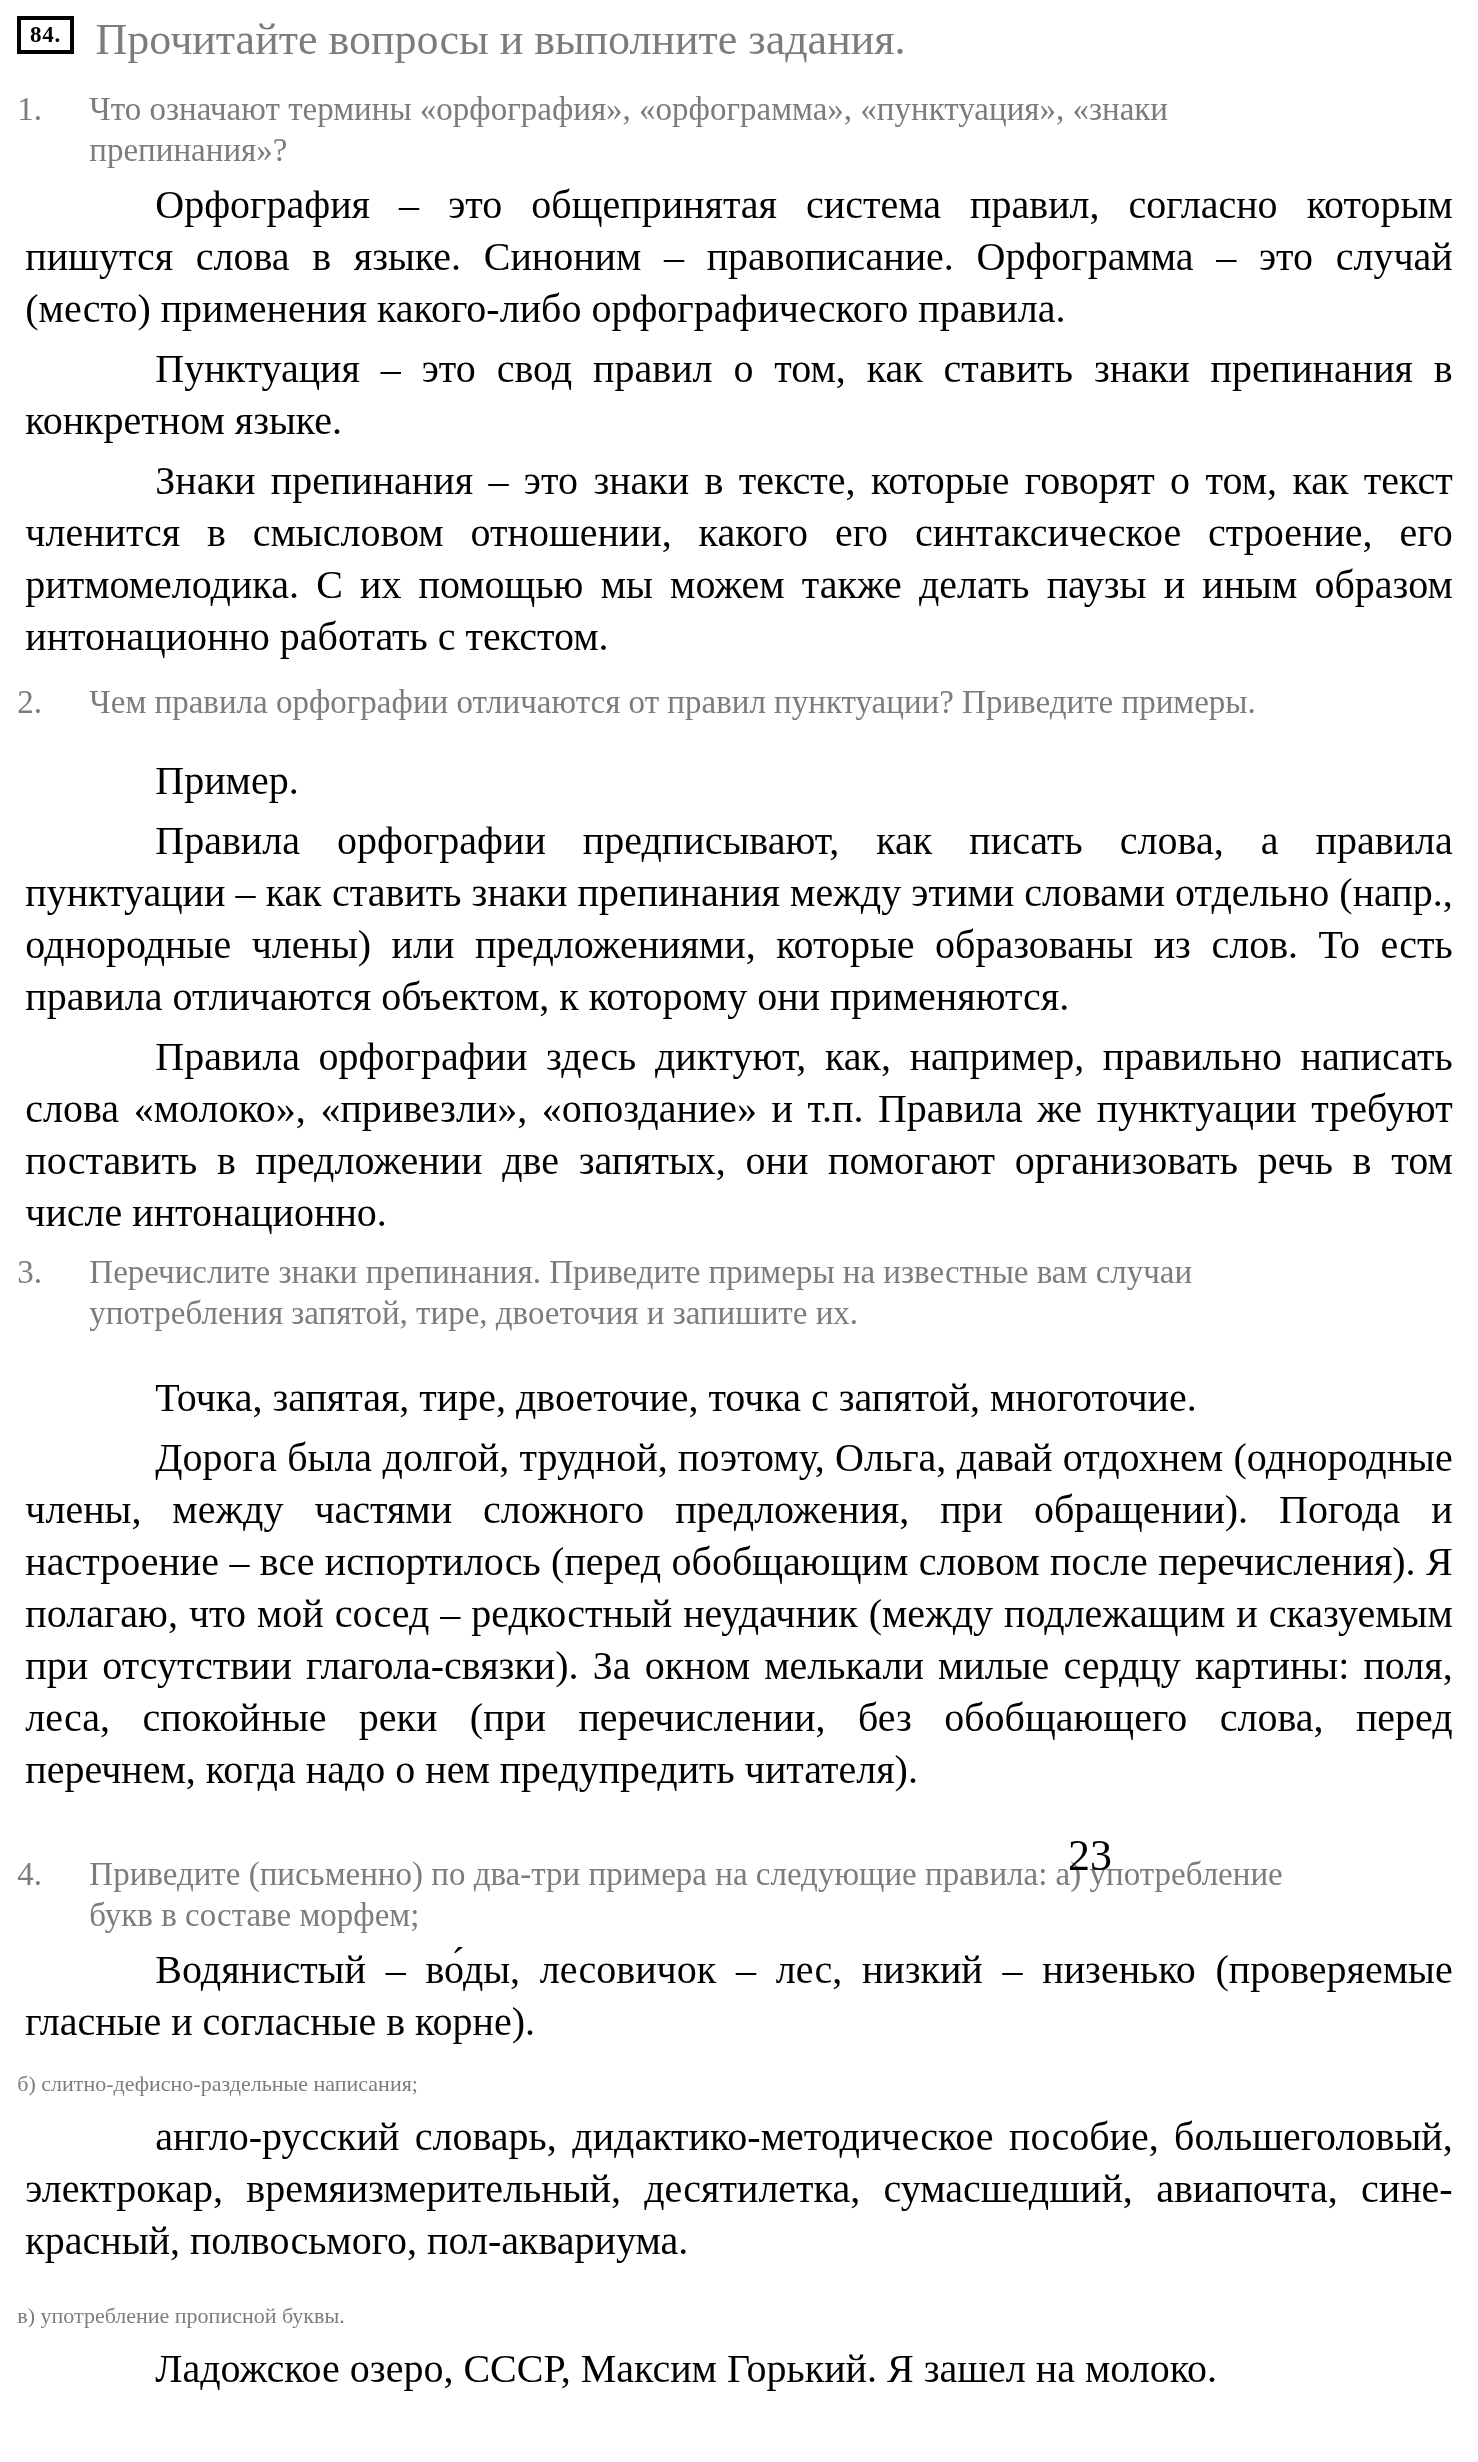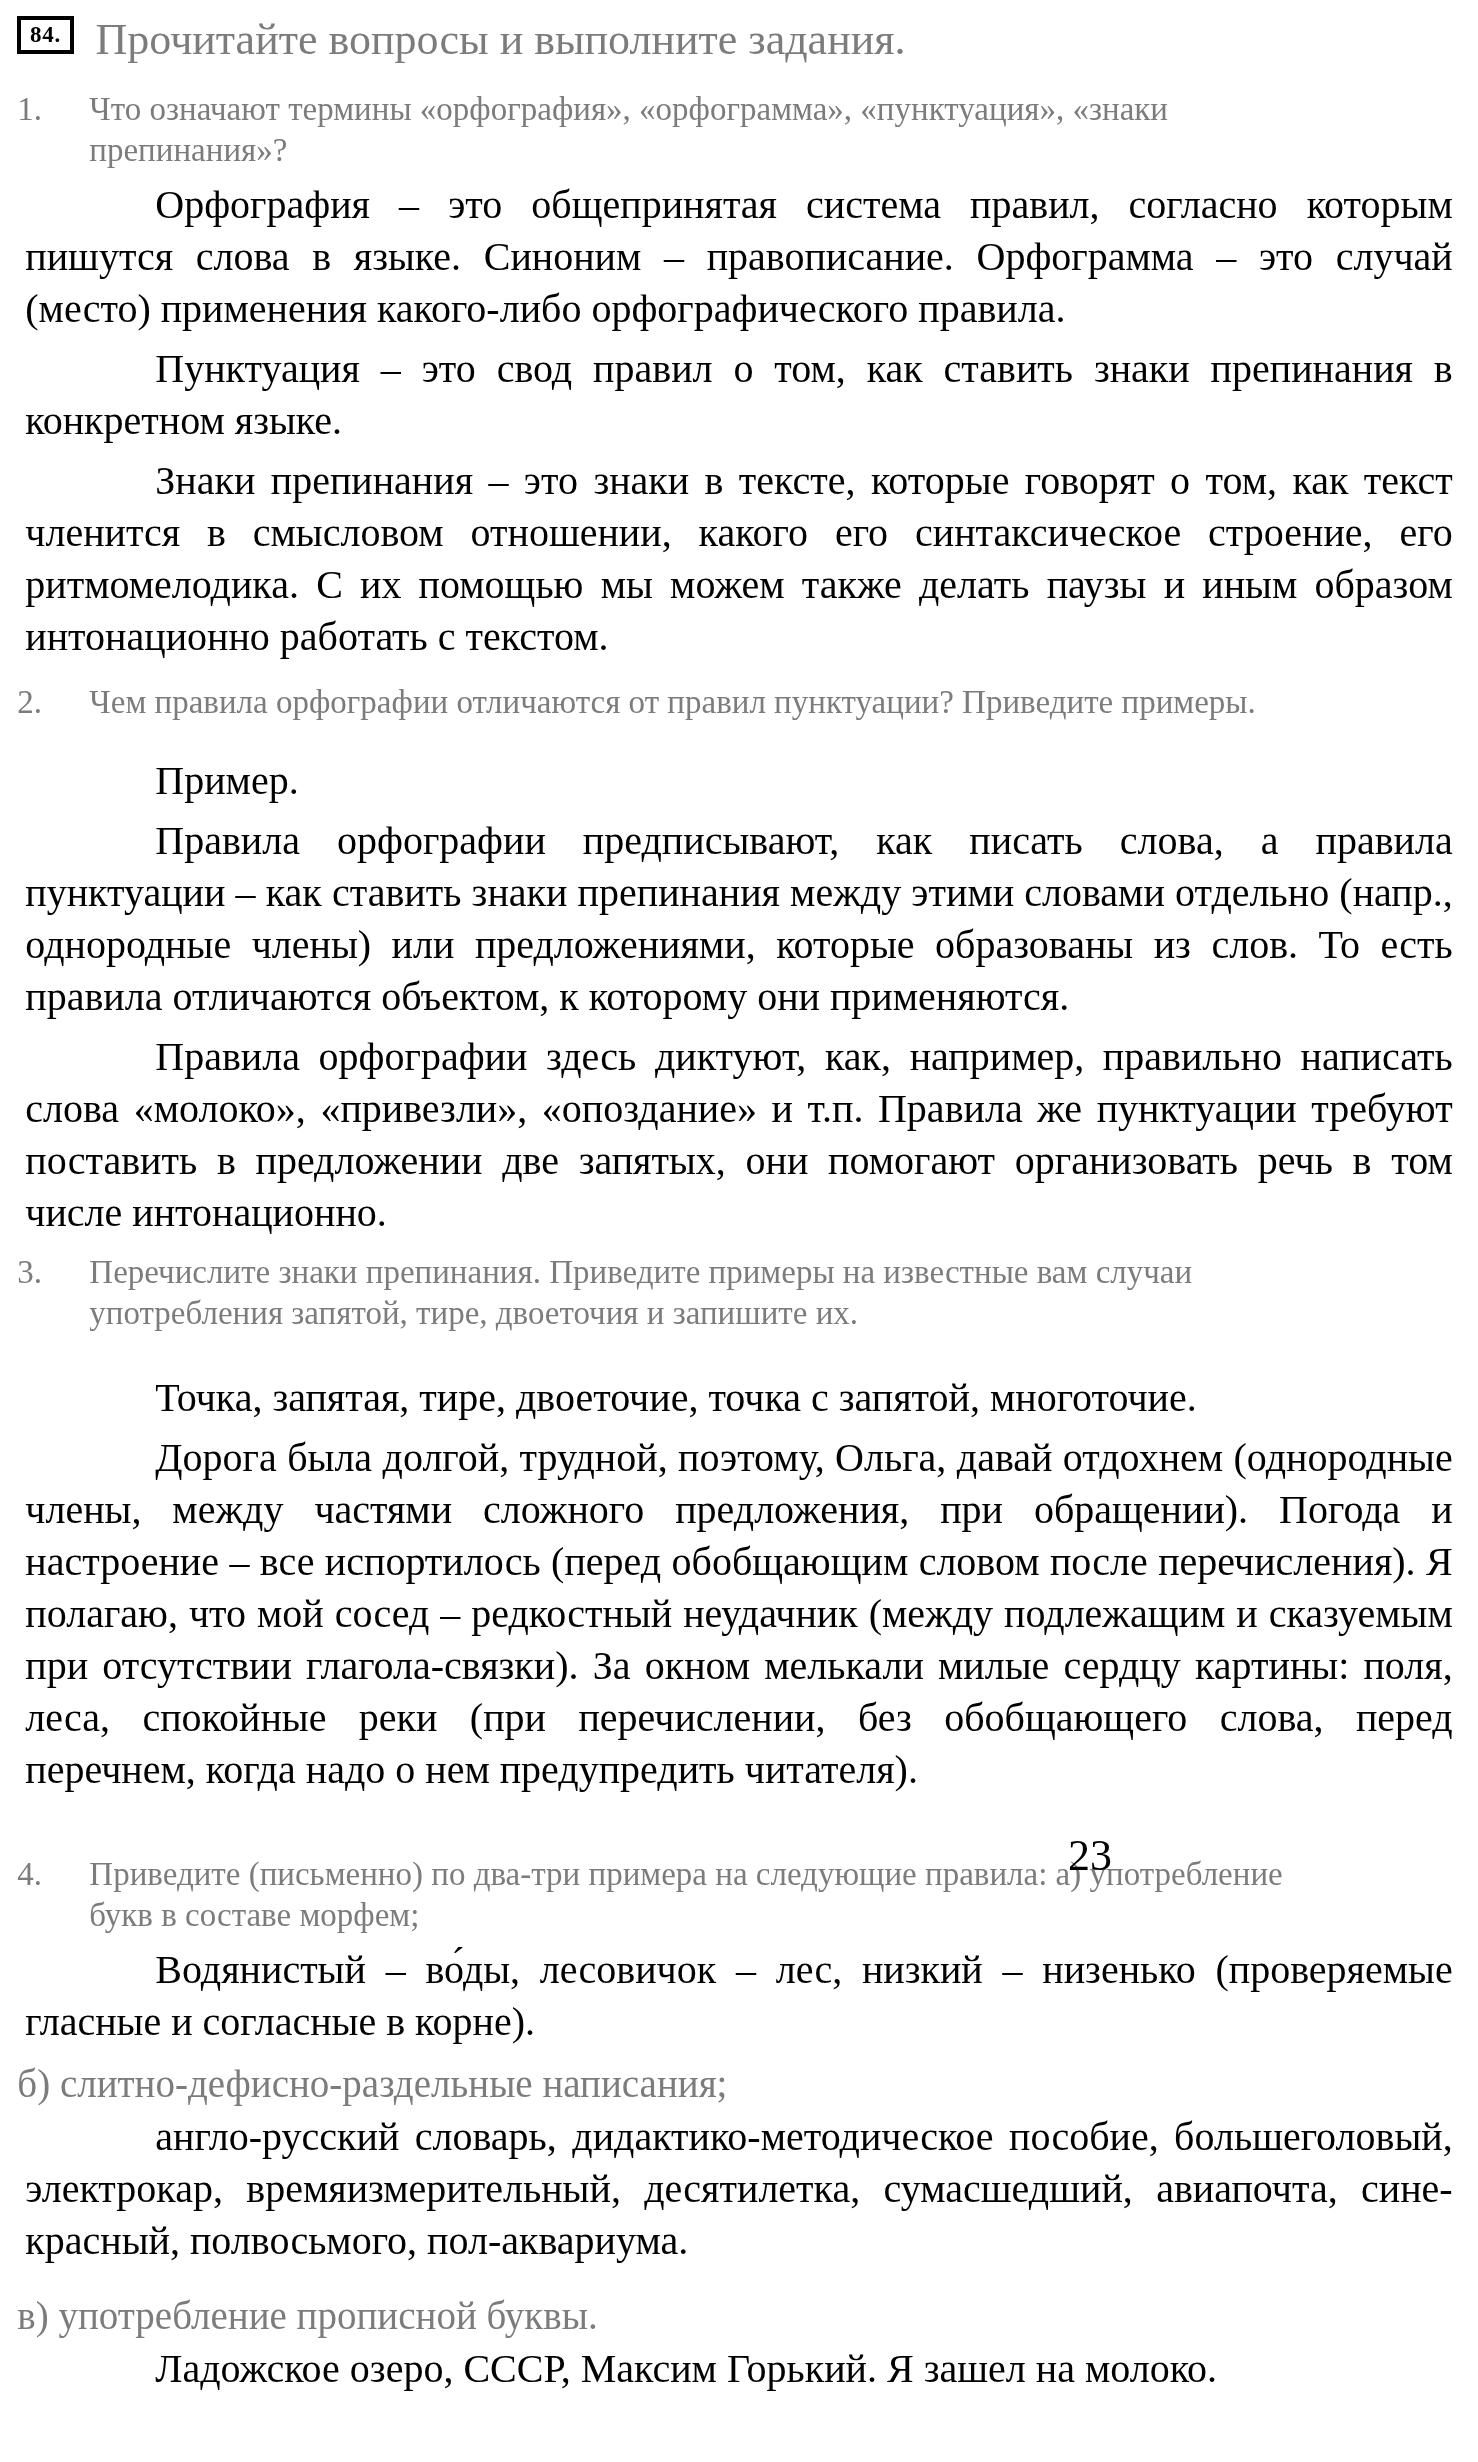--- a/index.html
+++ b/index.html
@@ -58,21 +58,21 @@
   .answer p{
     margin:8px;
     font-size:40px;
     line-height:52px;
     text-align:justify;
     text-indent:130px;
   }
   
   .sublabel{
     color:var(--c-muted);
-    font-size:39px;
+    font-size:22px;
     line-height:39px;
   }
   
   .mt-q1{margin-top:24.6px;}
   .mt-a1{margin-top:0;}
   .mt-q2{margin-top:19px;}
   .mt-a2{margin-top:32px;}
   .mt-q3{margin-top:13px;}
   .mt-a3{margin-top:38px;}
   .mt-q4{margin-top:58px;}

